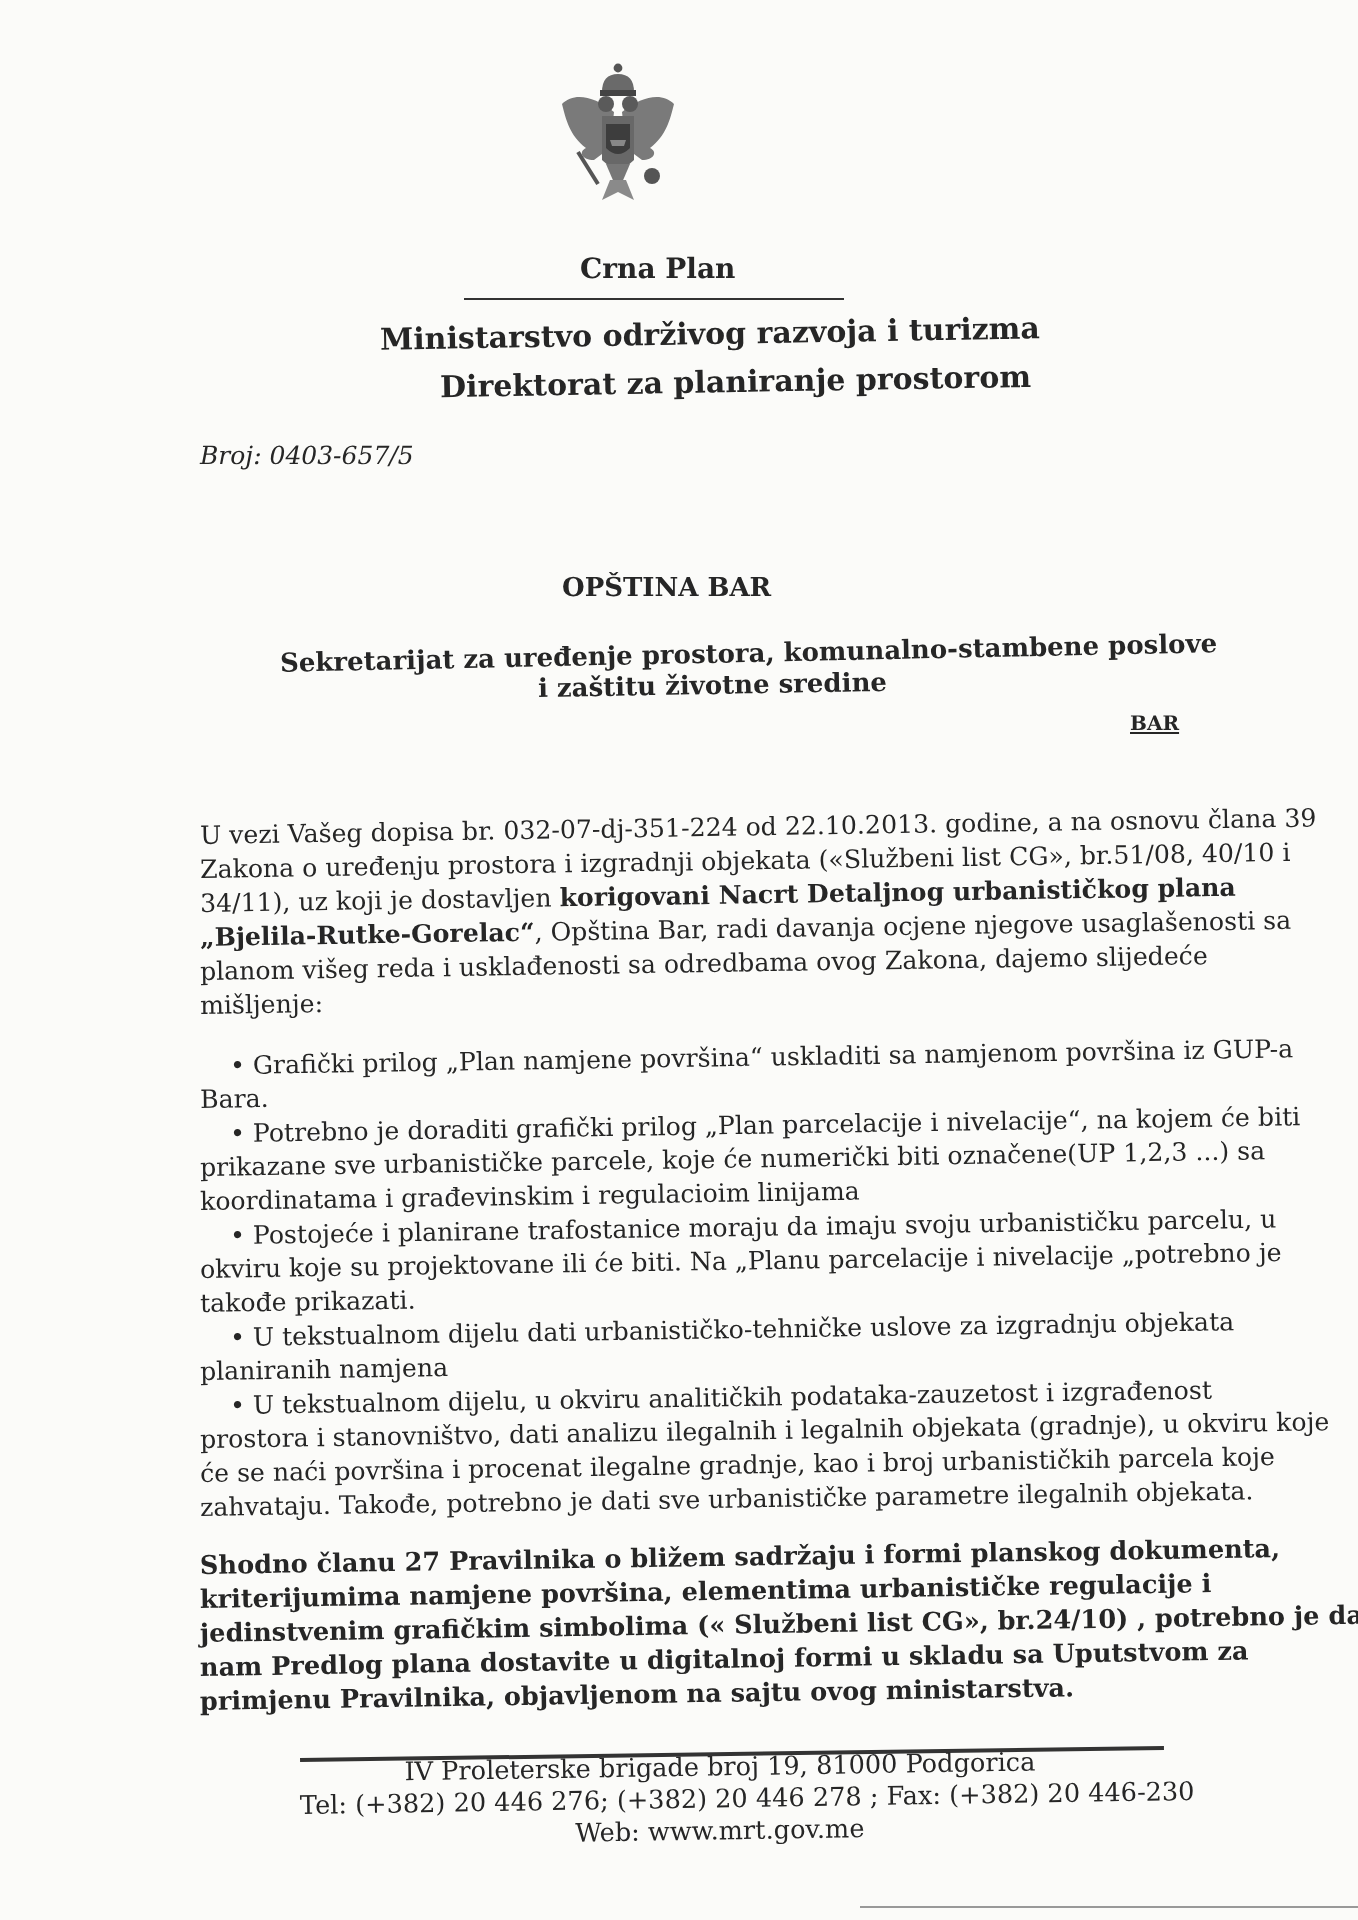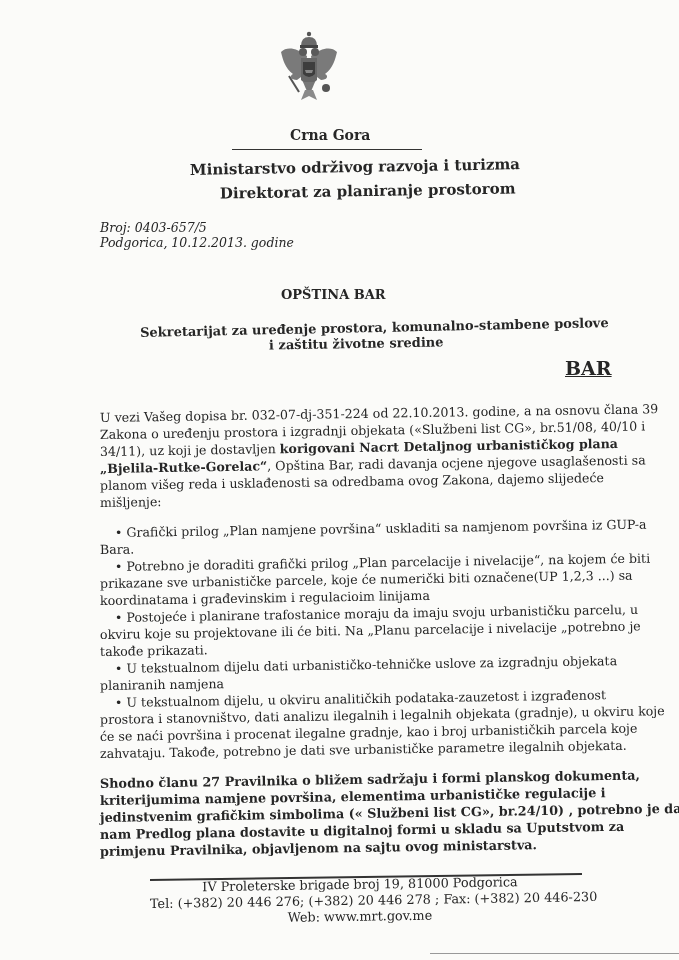--- a/index.html
+++ b/index.html
@@ -14,21 +14,21 @@
   .abs { position: absolute; white-space: nowrap; }
   .crest { position: absolute; left: 279px; top: 30px; width: 60px; height: 85px; }
   .hdr1 { font-size: 14px; font-weight: bold; top: 127px; left: 290px; }
   .rule { position: absolute; height: 1.4px; background: #333; }
   .hdr2 { font-size: 15px; font-weight: bold; top: 158px; left: 190px; transform: rotate(-1deg); }
   .hdr3 { font-size: 15px; font-weight: bold; top: 182px; left: 220px; transform: rotate(-1deg); }
   .meta { font-size: 12.5px; font-style: italic; left: 100px; }
   .recip1 { font-size: 13px; font-weight: bold; top: 287px; left: 281px; }
   .recip2 { font-size: 13px; font-weight: bold; top: 320px; left: 140px; transform: rotate(-1.2deg); }
   .recip3 { font-size: 13px; font-weight: bold; top: 336px; left: 269px; transform: rotate(-1deg); }
-  .city { font-size: 19px; font-weight: bold; text-decoration: underline; top: 357px; left: 565px; }
+  .city { font-size: 10px; font-weight: bold; text-decoration: underline; top: 357px; left: 565px; }
   .body-line { font-size: 12.6px; left: 100px; width: 500px; text-align: justify; text-align-last: justify; }
   .body-line.last { text-align-last: left; }
   .b { font-weight: bold; }
   .bold-para { font-weight: bold; font-size: 12.8px; }
   .footer { font-size: 12.8px; text-align: center; left: 150px; width: 420px; }
   .tilt { transform: rotate(-0.9deg); transform-origin: left center; }
 </style>
 </head>
 <body>
 
@@ -51,27 +51,26 @@
     <path d="M24 32 L36 32 L36 44 Q30 50 24 44 Z" fill="#3d3d3d"></path>
     <path d="M26 40 L34 40 L33 43 L27 43 Z" fill="#888"></path>
 
     <path d="M24 52 L30 66 L36 52 Z" fill="#777"></path>
     <path d="M26 60 L22 70 L30 66 L38 70 L34 60 Z" fill="#8a8a8a"></path>
 
     <line x1="10" y1="46" x2="20" y2="62" stroke="#555" stroke-width="2"></line>
     <circle cx="47" cy="58" r="4" fill="#555"></circle>
   </svg>
 
-  <div class="abs hdr1">Crna Gora</div>
+  <div class="abs hdr1">Crna Plan</div>
   <div class="rule" style="left:232px; top:149px; width:190px;"></div>
   <div class="abs hdr2">Ministarstvo održivog razvoja i turizma</div>
   <div class="abs hdr3">Direktorat za planiranje prostorom</div>
 
   <div class="abs meta" style="top:220px;">Broj: 0403-657/5</div>
-  <div class="abs meta" style="top:235px;">Podgorica, 10.12.2013. godine</div>
 
   <div class="abs recip1">OPŠTINA BAR</div>
   <div class="abs recip2">Sekretarijat za uređenje prostora, komunalno-stambene poslove</div>
   <div class="abs recip3">i zaštitu životne sredine</div>
   <div class="abs city">BAR</div>
 
   <div>
     <div class="abs body-line tilt" style="top:410px;">U vezi Vašeg dopisa br. 032-07-dj-351-224 od 22.10.2013. godine, a na osnovu člana 39</div>
     <div class="abs body-line tilt" style="top:427px;">Zakona o uređenju prostora i izgradnji objekata («Službeni list CG», br.51/08, 40/10 i</div>
     <div class="abs body-line tilt" style="top:444px;">

